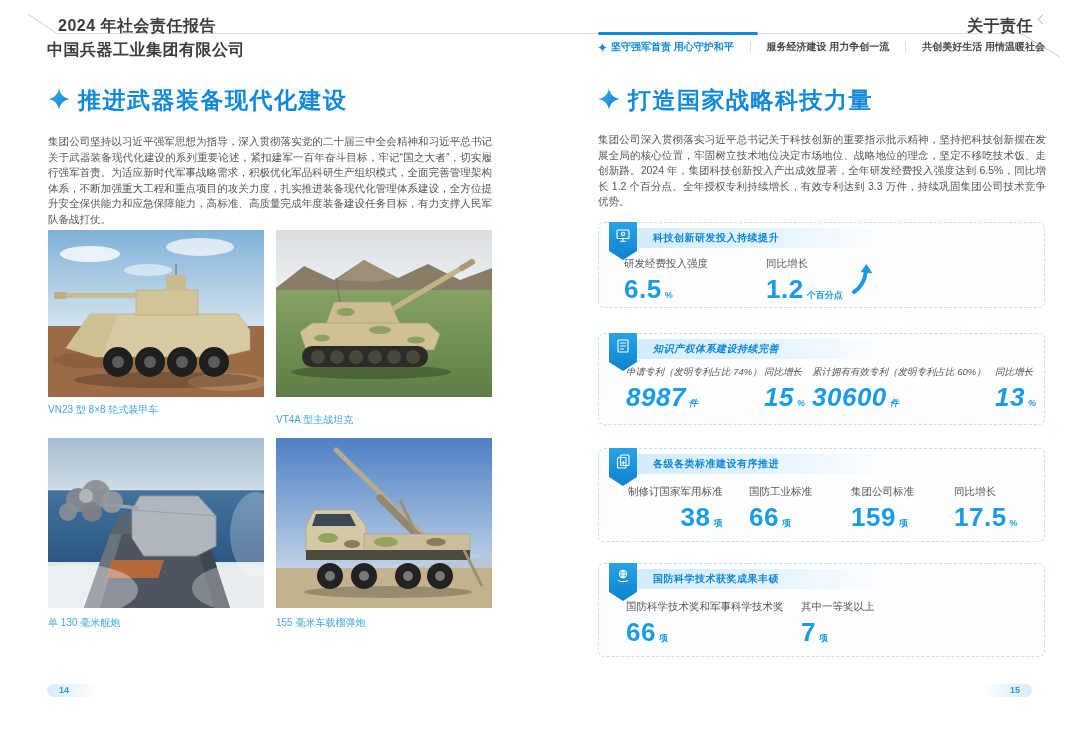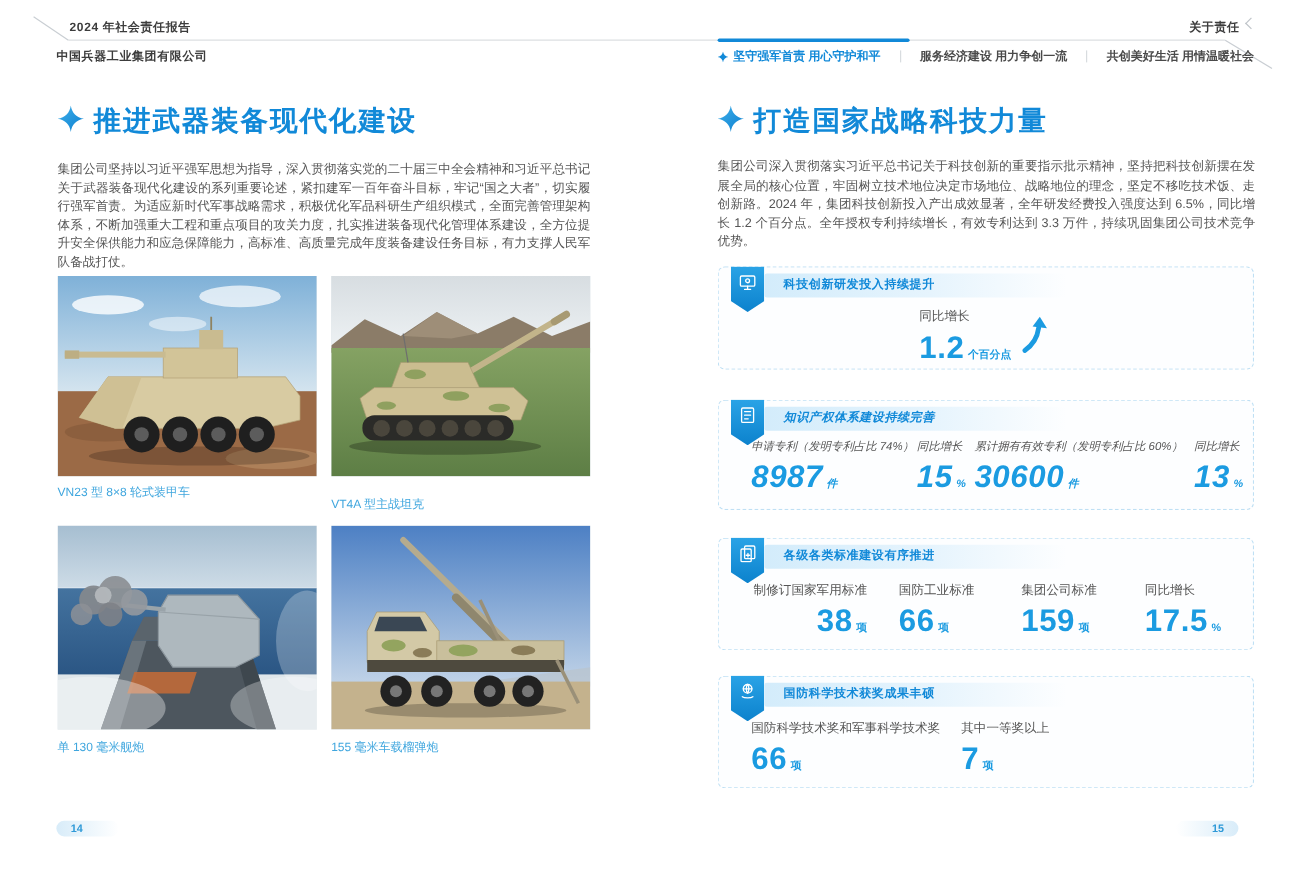--- a/index.html
+++ b/index.html
@@ -1,20 +1,20 @@
 <!DOCTYPE html>
 <html><head>
 <meta charset="utf-8">
 <style>
   html,body{margin:0;padding:0;background:#ffffff;}
   .sheet{position:relative;width:1080px;height:729px;background:#ffffff;overflow:hidden;
          font-family:"Liberation Sans","DejaVu Sans",sans-serif;}
   .abs{position:absolute;}
   
-  .hdr-small{font-size:10px;font-weight:bold;color:#3c3c3c;letter-spacing:.5px;white-space:nowrap;}
+  .hdr-small{font-size:16px;font-weight:bold;color:#3c3c3c;letter-spacing:.5px;white-space:nowrap;}
   .breadcrumb-wrap{display:flex;align-items:flex-start;gap:6px;}
   .chev{width:6px;height:6px;border-left:1px solid #bfc4c9;border-bottom:1px solid #bfc4c9;
         transform:rotate(45deg);display:inline-block;}
   .nav-row{display:flex;align-items:center;width:447px;justify-content:space-between;}
   .nav-item{font-size:10px;font-weight:bold;color:#4a4a4a;white-space:nowrap;display:flex;align-items:center;gap:4px;}
   .nav-item.active{color:#1189d8;}
   .nav-div{width:1px;height:10px;background:#d8dcdf;}
   
   .page-title{font-size:23px;font-weight:bold;color:#1189d8;letter-spacing:1.5px;white-space:nowrap;}
   .body-text{font-size:10.5px;line-height:15.5px;color:#555;text-align:justify;}
@@ -257,20 +257,24 @@
   <div class="card" style="top:222px;height:86px;">
     <div class="badge">
       <svg viewBox="0 0 16 16">
           <rect x="2" y="3" width="12" height="8.5" rx="1"></rect>
           <circle cx="8" cy="7" r="1.6"></circle>
           <path d="M5.5 14.2h5M8 11.5v2.7"></path>
         </svg>
     </div>
     <div class="strip"></div>
     <div class="card-title">科技创新研发投入持续提升</div>
+    <div class="stat" style="left:25px;top:34px;">
+      <div class="lbl">研发经费投入强度</div>
+      <div><span class="num">6.5</span><span class="unit">%</span></div>
+    </div>
     <div class="stat" style="left:167px;top:34px;">
       <div class="lbl">同比增长</div>
       <div><span class="num">1.2</span><span class="unit">个百分点</span></div>
     </div>
     <svg class="abs" style="left:252px;top:40px;" width="22" height="32" viewBox="0 0 22 30">
       <path d="M3 28 C9 24 13.5 17 14.6 9" fill="none" stroke="#1b9be1" stroke-width="4" stroke-linecap="round"></path>
       <polygon points="15.5,0 21.5,9.5 9.5,8" fill="#1b9be1"></polygon>
     </svg>
   </div>
 

